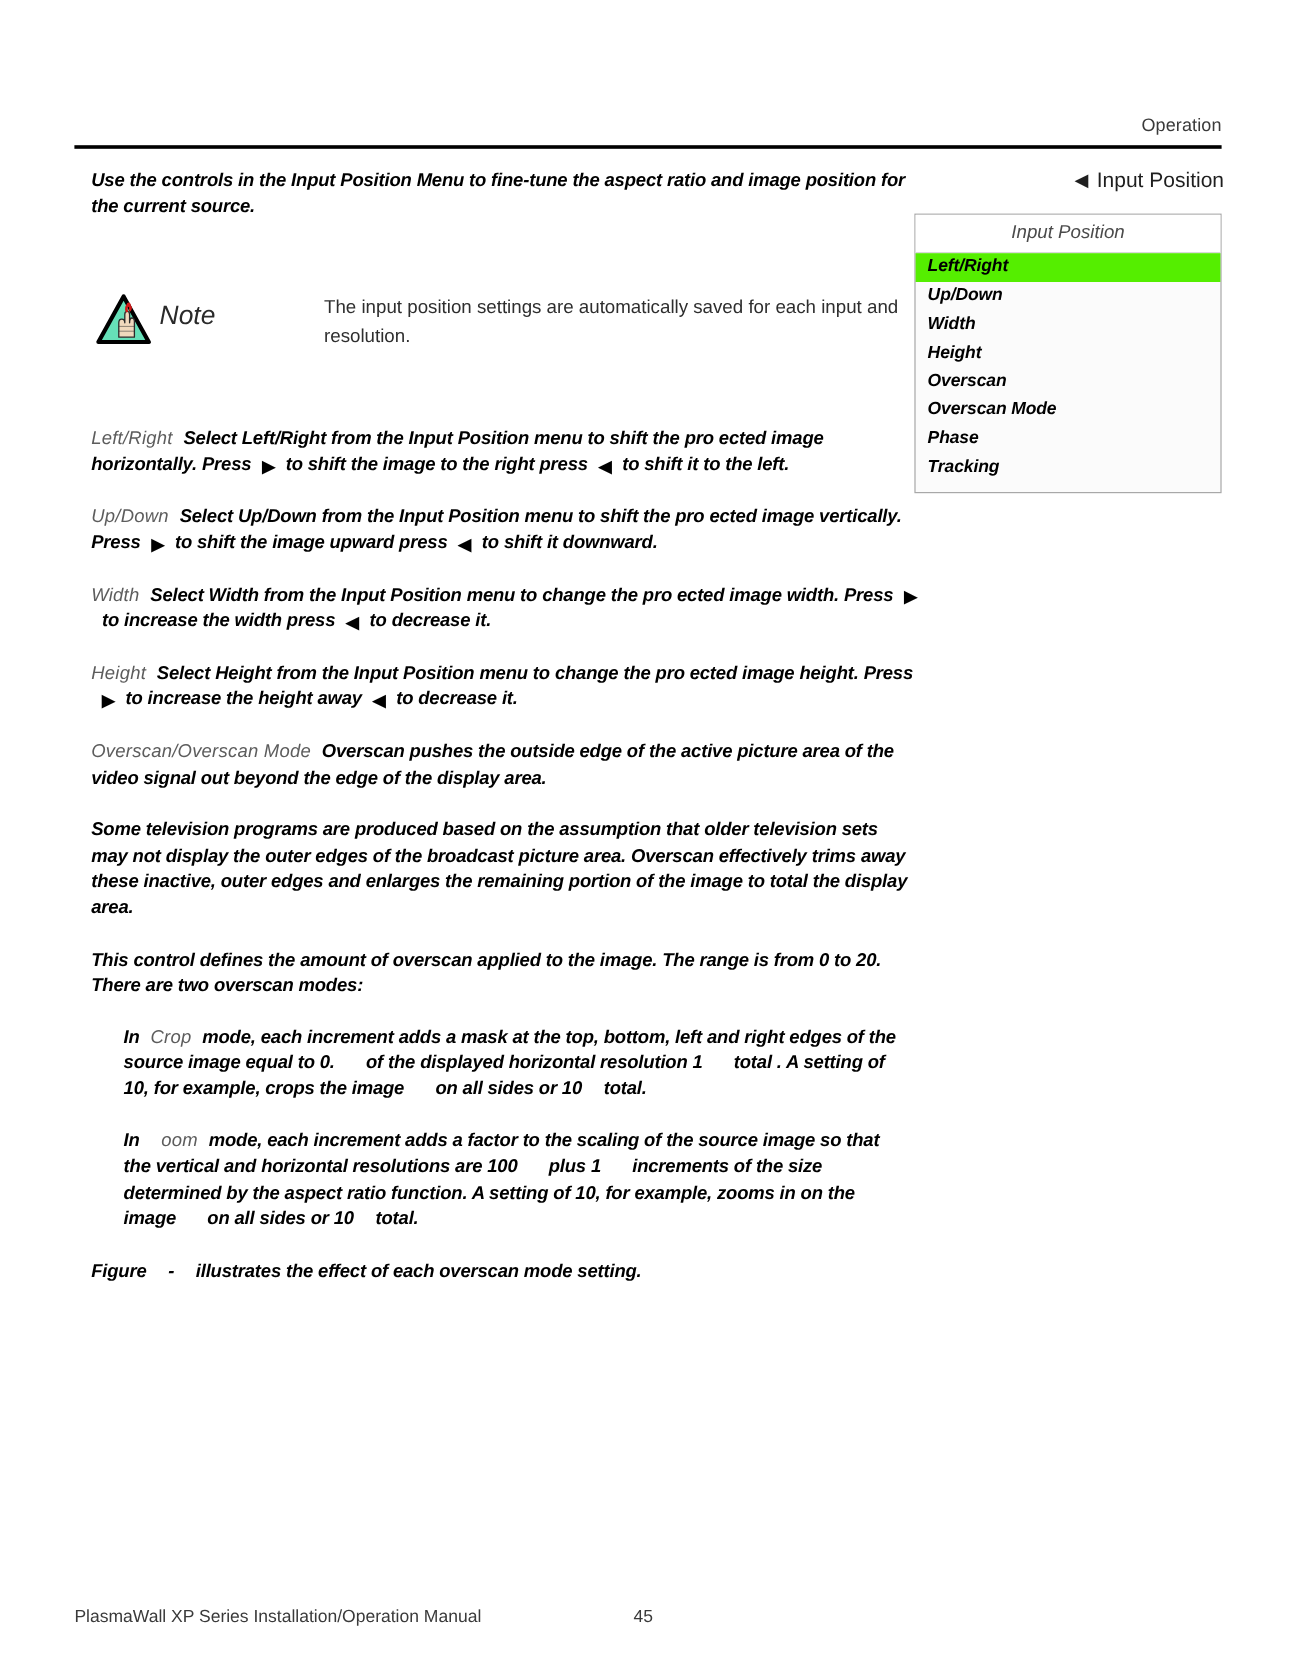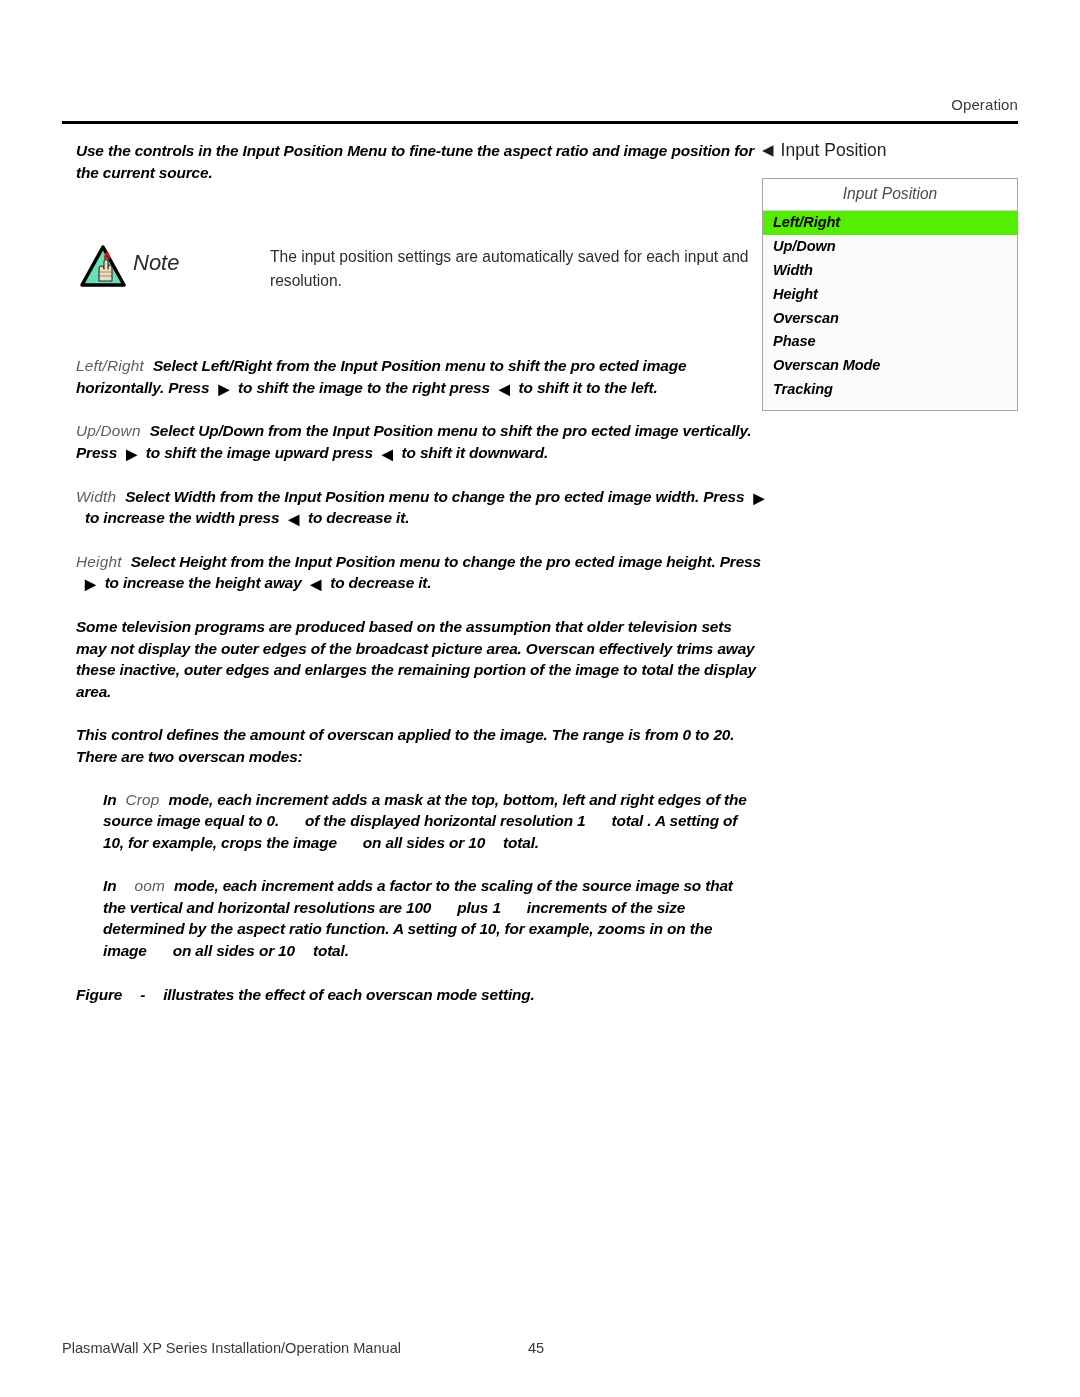--- a/index.html
+++ b/index.html
@@ -118,20 +118,21 @@
     margin-left: 27px;
     width: 648px;
   }
 
   
   .osd-heading {
     font-size: 17.5px;
     color: #1f1f1f;
     margin: 0 0 17px 0;
     white-space: nowrap;
+    text-align: right;
   }
   .osd-heading .back-arrow {
     font-size: 15px;
     position: relative;
     top: -1px;
     margin-right: 7px;
   }
 
   .osd-panel {
     border: 1px solid #a8a8a8;
@@ -216,20 +217,23 @@
   </p>
 
   <p class="body">
     <span class="term">Width</span><span class="gap"></span><span>Select Width from the Input Position menu to change the pro ected image width. Press</span><span class="gap"></span><span class="arrow-r">▶</span><span class="gap"></span><span>to increase the width  press</span><span class="gap"></span><span class="arrow-l">◀</span><span class="gap"></span><span>to decrease it.</span>
   </p>
 
   <p class="body">
     <span class="term">Height</span><span class="gap"></span><span>Select Height from the Input Position menu to change the pro ected image height. Press</span><span class="gap"></span><span class="arrow-r">▶</span><span class="gap"></span><span>to increase the height  away</span><span class="gap"></span><span class="arrow-l">◀</span><span class="gap"></span><span>to decrease it.</span>
   </p>
 
+  <p class="body">
+    <span class="term">Overscan/Overscan Mode</span><span class="gap"></span><span>Overscan pushes the outside edge of the active picture area of the video signal out beyond the edge of the display area.</span>
+  </p>
 
   <p class="body">Some television programs are produced based on the assumption that older television sets may not display the outer edges of the broadcast picture area. Overscan effectively trims away these inactive, outer edges and enlarges the remaining portion of the image to total the display area.</p>
 
 
   <p class="body tight">This control defines the amount of overscan applied to the image. The range is from 0 to 20. There are two overscan modes:</p>
 
   <p class="body indent">
     <span>In</span><span class="gap"></span><span class="term">Crop</span><span class="gap"></span><span>mode, each increment adds a mask at the top, bottom, left and right edges of the source image equal to 0.</span><span class="gap-lg"></span><span>of the displayed horizontal resolution  1</span><span class="gap-lg"></span><span>total . A setting of 10, for example, crops the image</span><span class="gap-lg"></span><span>on all sides or 10</span><span class="gap-md"></span><span>total.</span>
   </p>
 
@@ -250,22 +254,22 @@
   </div>
 
   <div class="osd-panel">
     <div class="osd-title">Input Position</div>
 
     <div class="osd-item selected">Left/Right</div>
     <div class="osd-item">Up/Down</div>
     <div class="osd-item">Width</div>
     <div class="osd-item">Height</div>
     <div class="osd-item">Overscan</div>
+    <div class="osd-item">Overscan Mode</div>
     <div class="osd-item">Phase</div>
-    <div class="osd-item">Overscan Mode</div>
     <div class="osd-item">Tracking</div>
   </div>
 
 </div>
 
 <div class="footer">
   <span class="footer-title">PlasmaWall XP Series Installation/Operation Manual</span>
   <span class="footer-page">45</span>
 </div>
 

